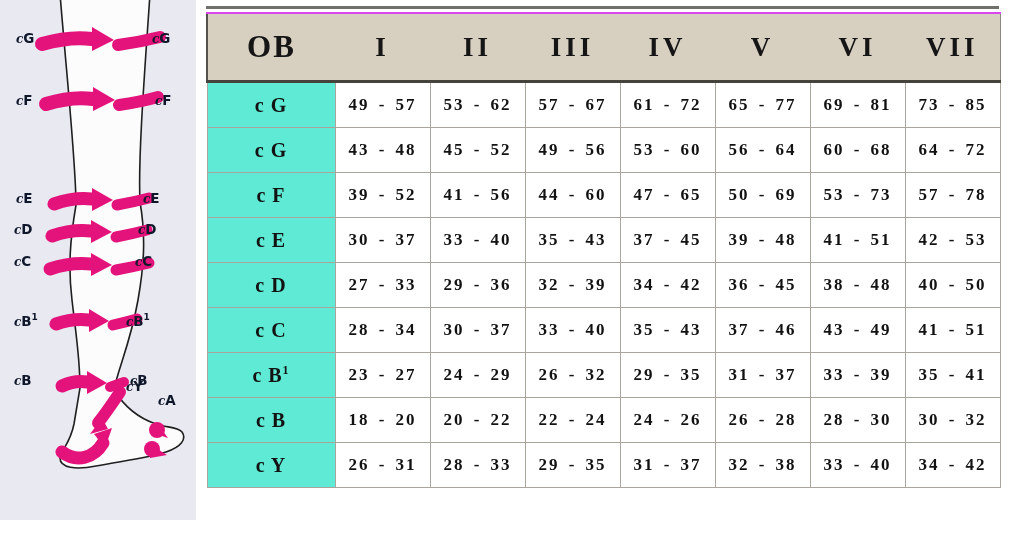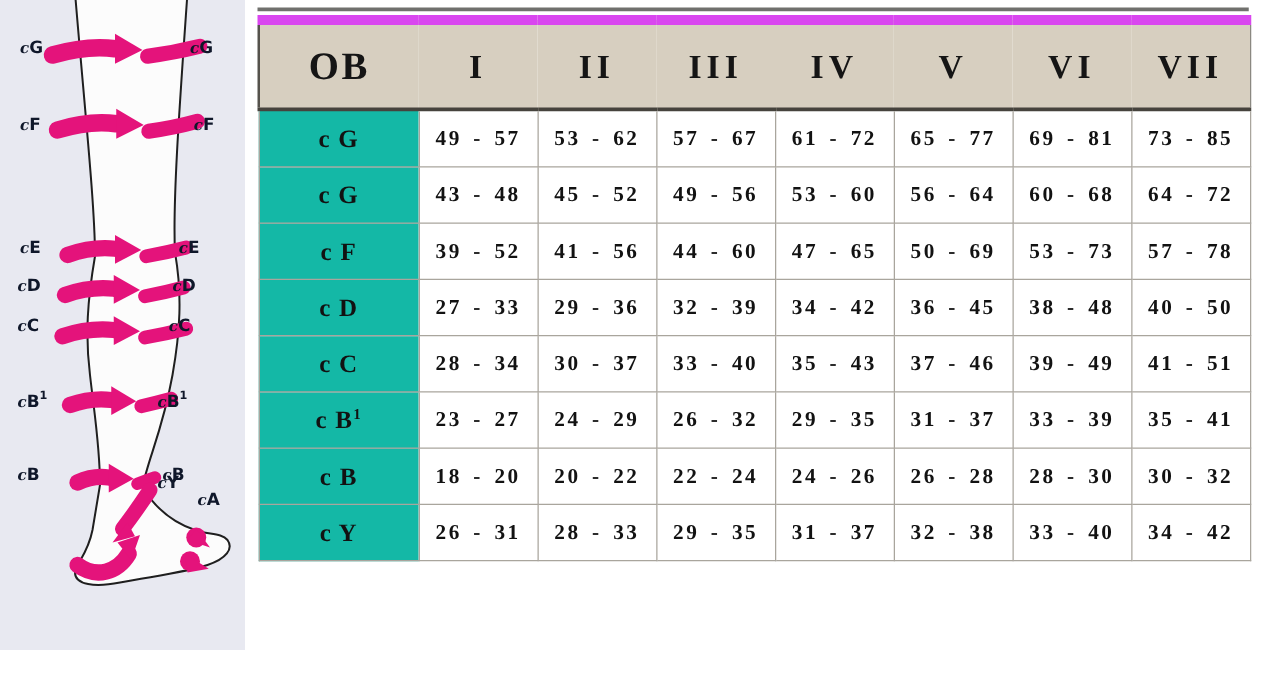--- a/index.html
+++ b/index.html
@@ -30,35 +30,35 @@
   
   .table-wrap{
     position:absolute;left:206px;top:6px;width:793px;
   }
   .top-rule{height:3px;background:#70706d;margin-bottom:3px;}
   table{
     border-collapse:collapse;width:793px;table-layout:fixed;
   }
   thead th{
     background:#d7cfc0;height:66px;
-    border-top:8px solid #d946ef;
+    border-top:2px solid #d946ef;
     border-bottom:3px solid #46433d;
     font-family:"Liberation Serif", serif;color:#151515;
     font-weight:bold;vertical-align:middle;text-align:center;padding:0;
   }
   thead th.ob{font-size:31px;letter-spacing:2px;}
   thead th.roman{font-size:27px;letter-spacing:4px;}
   thead th:first-child{border-left:2px solid #55524c;}
   thead th:last-child{border-right:1px solid #8a8881;}
   tbody th,tbody td{
     border:1px solid #a9a59d;height:44px;text-align:center;vertical-align:middle;
     padding:0;color:#121212;
   }
   tbody th.rowlab{
-    background:#14b8a6;font-family:"Liberation Serif", serif;
+    background:#5eead4;font-family:"Liberation Serif", serif;
     font-size:20px;font-weight:bold;letter-spacing:1px;
   }
   tbody th.rowlab sup{font-size:12px;}
   tbody td{
     background:#ffffff;font-family:"Liberation Serif", serif;
     font-size:17px;font-weight:bold;letter-spacing:2px;word-spacing:3px;
   }
 </style>
 </head>
 <body>
@@ -192,37 +192,47 @@
     <th class="rowlab"><span class="lab">c F</span><sup class="labsup"></sup></th>
     <td>39 - 52</td>
     <td>41 - 56</td>
     <td>44 - 60</td>
     <td>47 - 65</td>
     <td>50 - 69</td>
     <td>53 - 73</td>
     <td>57 - 78</td>
   </tr>
         <tr>
+    <th class="rowlab"><span class="lab">c E</span><sup class="labsup"></sup></th>
+    <td>30 - 37</td>
+    <td>33 - 40</td>
+    <td>35 - 43</td>
+    <td>37 - 45</td>
+    <td>39 - 48</td>
+    <td>41 - 51</td>
+    <td>42 - 53</td>
+  </tr>
+        <tr>
     <th class="rowlab"><span class="lab">c D</span><sup class="labsup"></sup></th>
     <td>27 - 33</td>
     <td>29 - 36</td>
     <td>32 - 39</td>
     <td>34 - 42</td>
     <td>36 - 45</td>
     <td>38 - 48</td>
     <td>40 - 50</td>
   </tr>
         <tr>
     <th class="rowlab"><span class="lab">c C</span><sup class="labsup"></sup></th>
     <td>28 - 34</td>
     <td>30 - 37</td>
     <td>33 - 40</td>
     <td>35 - 43</td>
     <td>37 - 46</td>
-    <td>39 - 49</td>
+    <td>43 - 49</td>
     <td>41 - 51</td>
   </tr>
         <tr>
     <th class="rowlab"><span class="lab">c B</span><sup class="labsup">1</sup></th>
     <td>23 - 27</td>
     <td>24 - 29</td>
     <td>26 - 32</td>
     <td>29 - 35</td>
     <td>31 - 37</td>
     <td>33 - 39</td>

